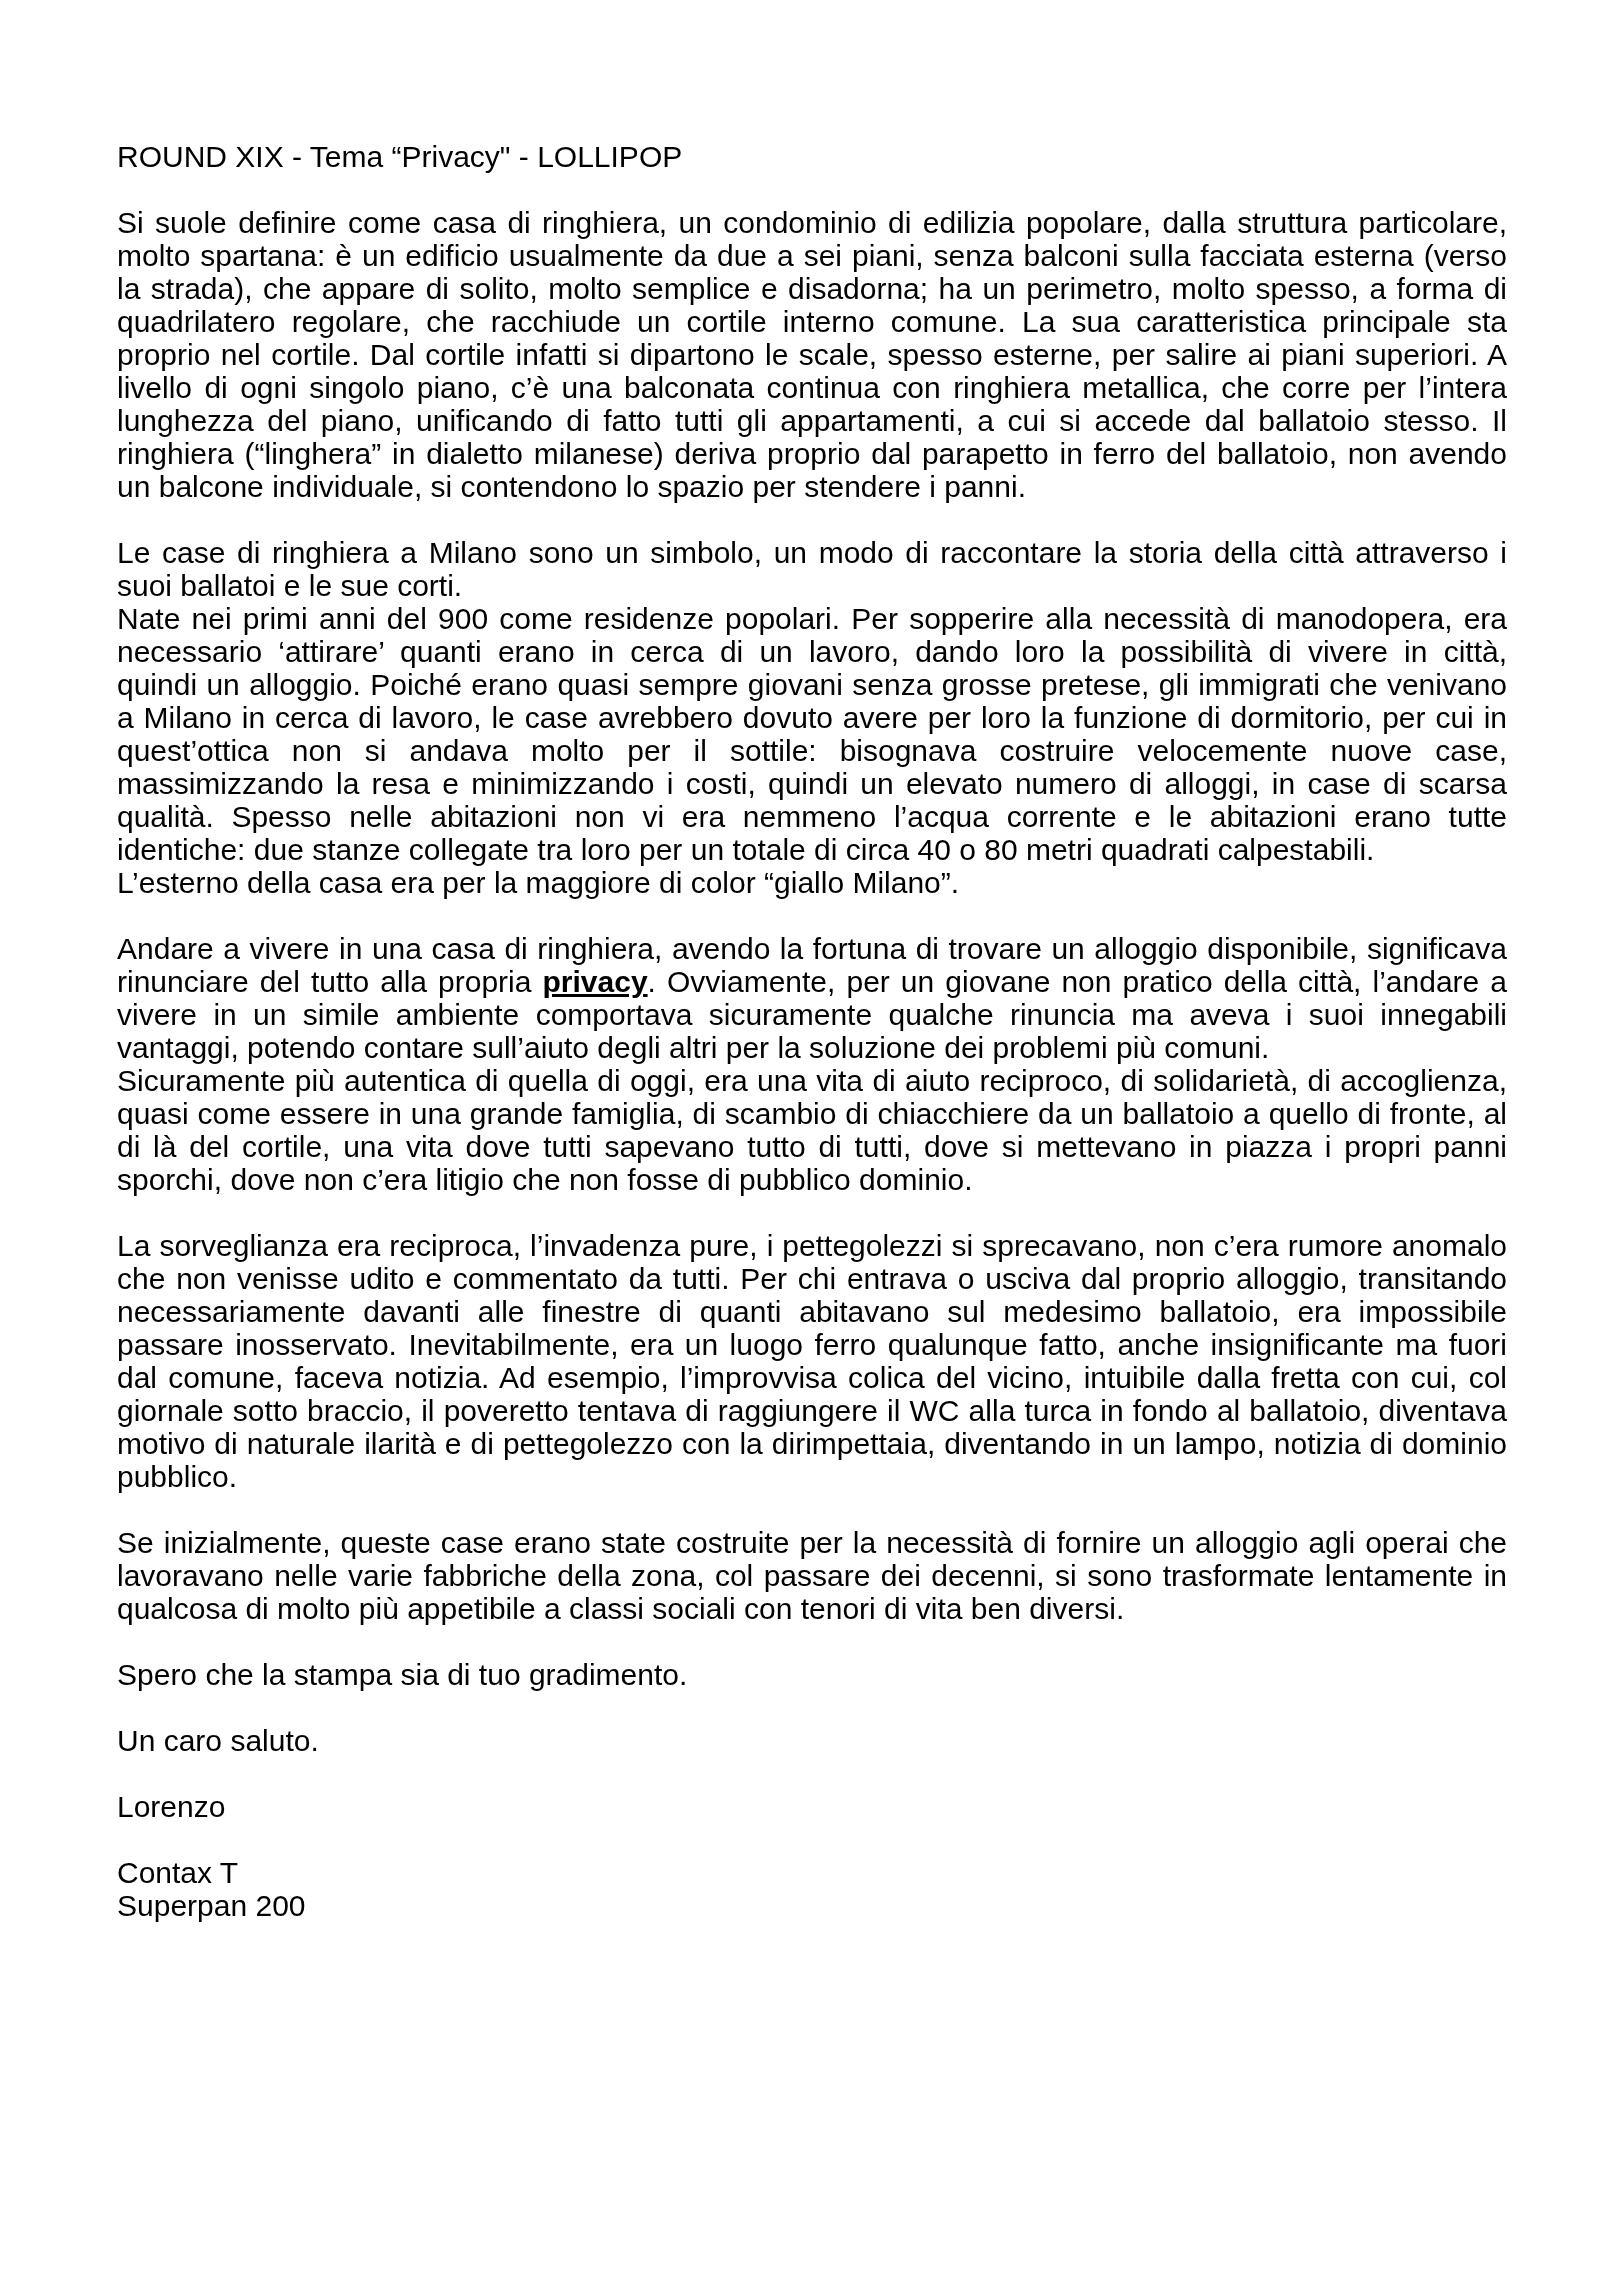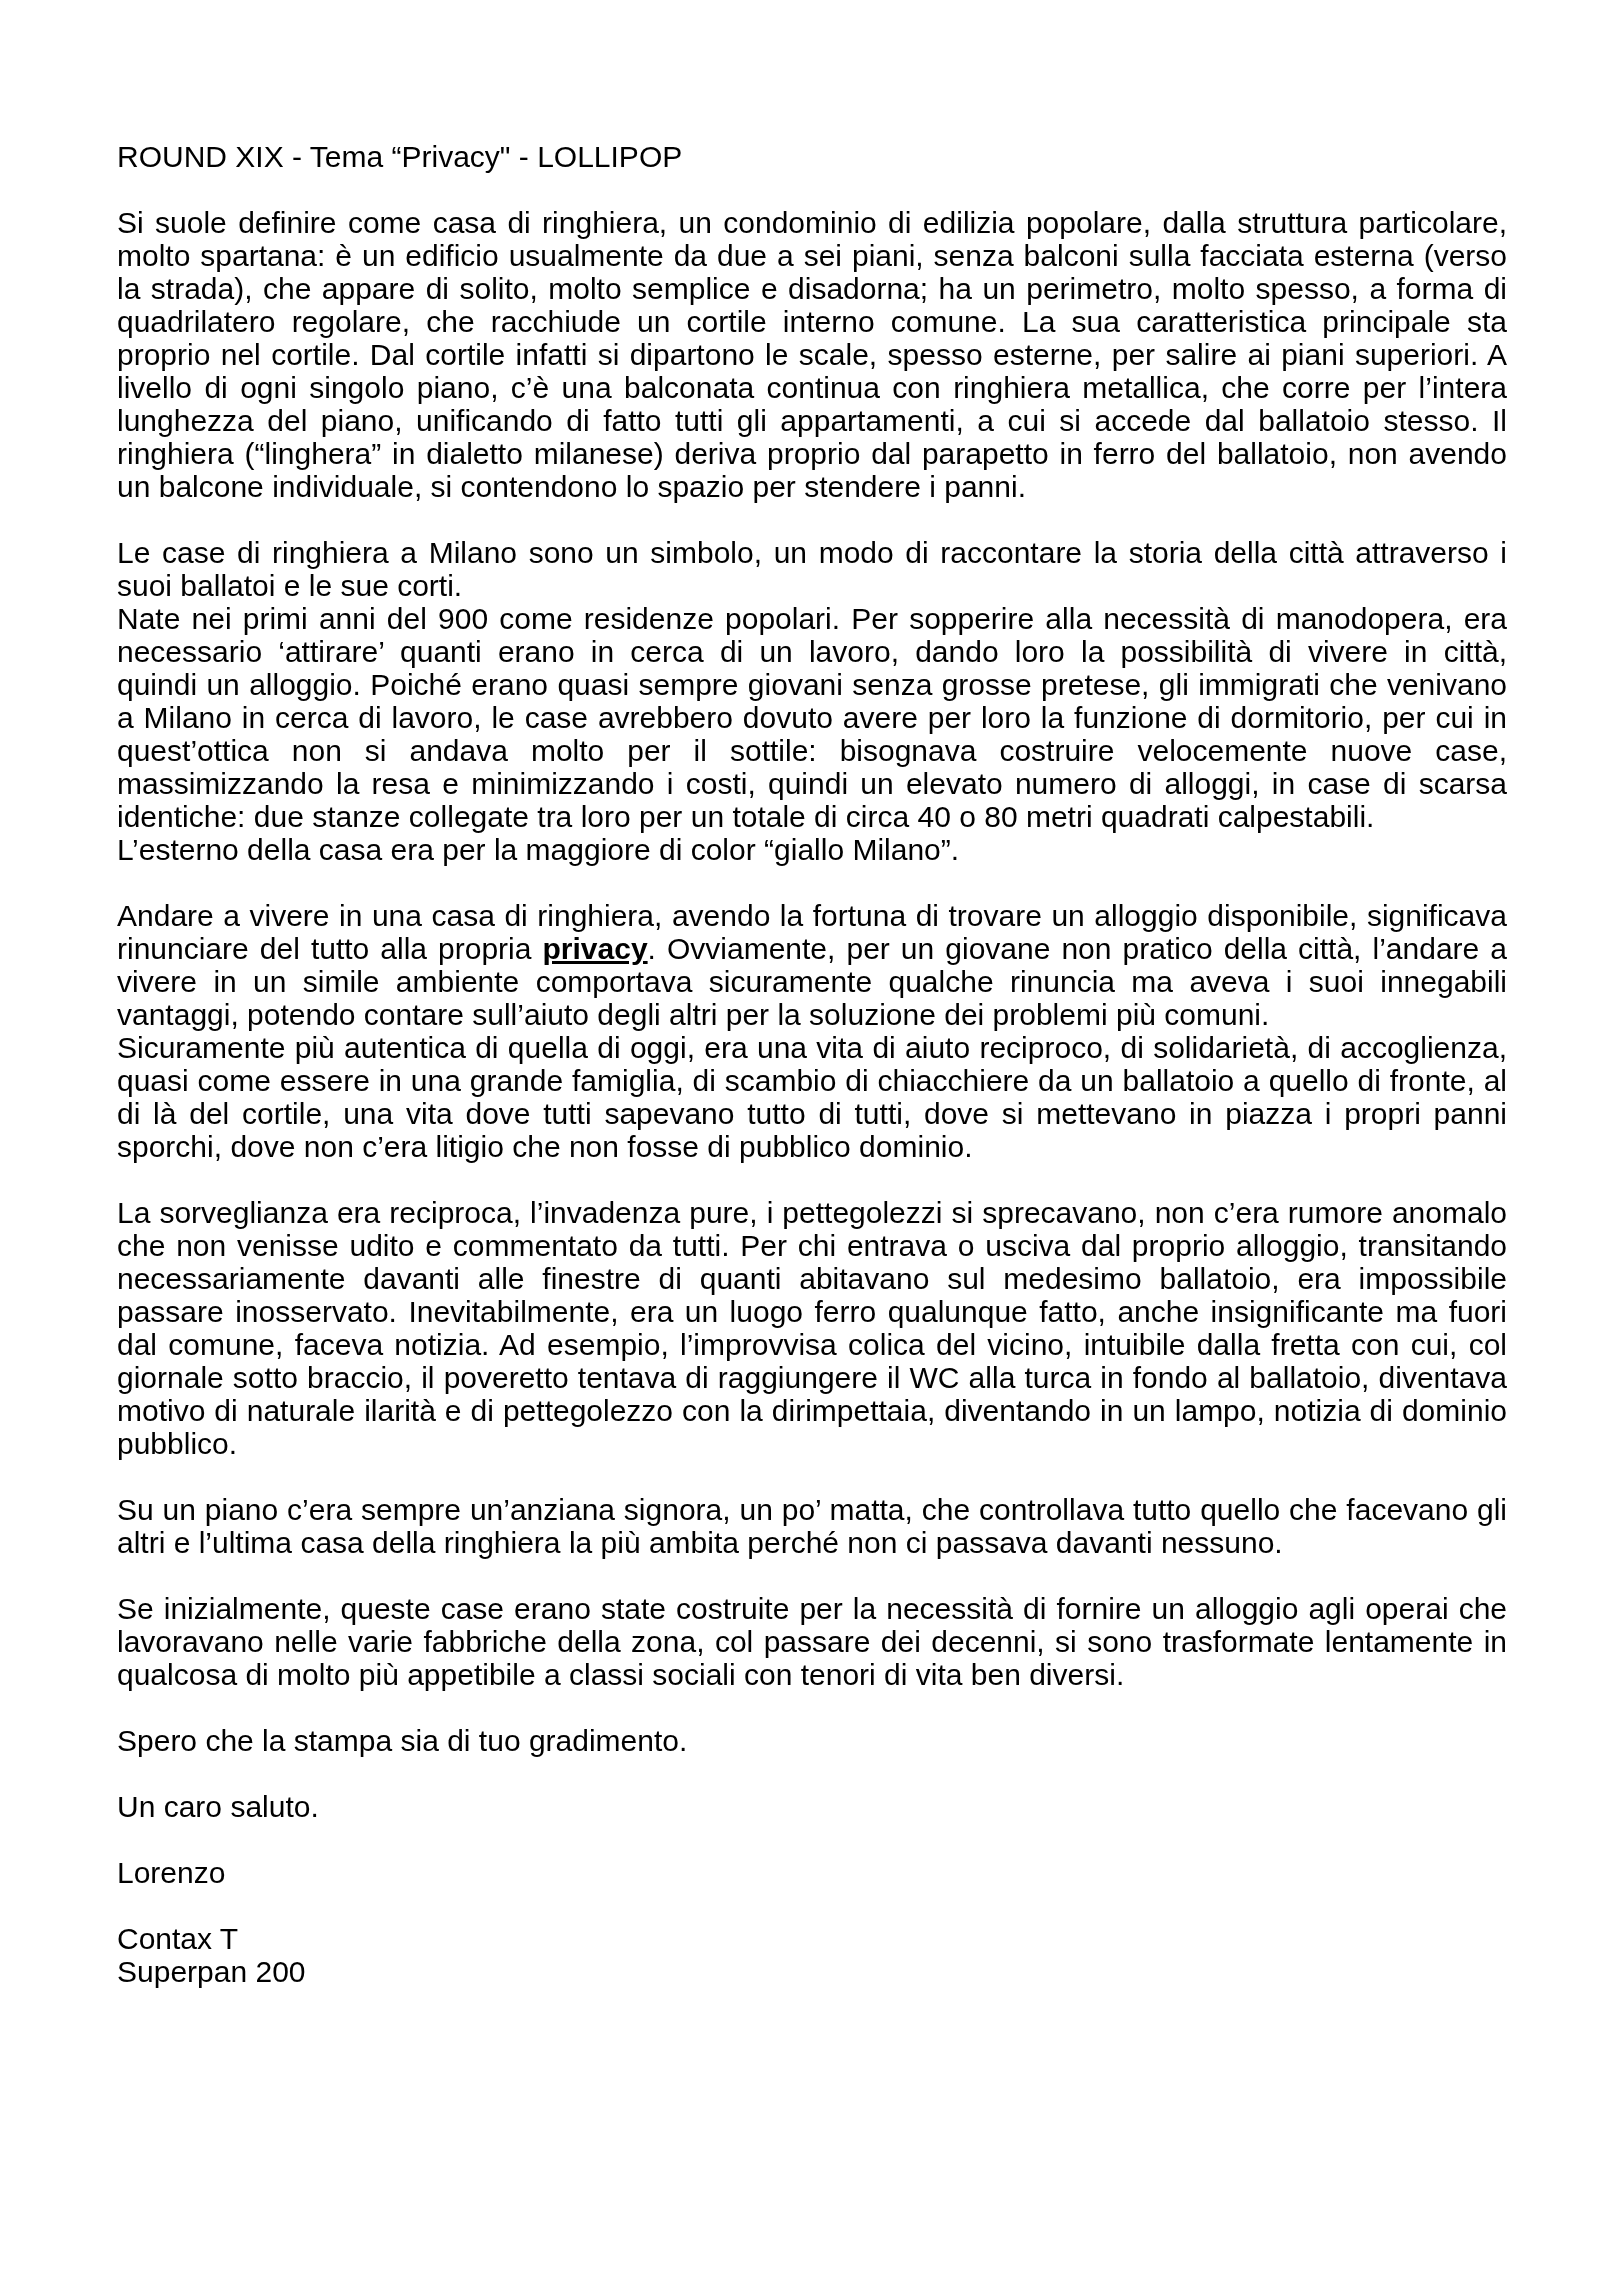--- a/index.html
+++ b/index.html
@@ -66,20 +66,21 @@
       </div>
       <div class="block">
         <span class="line justify"><span>Le case di ringhiera a Milano sono un simbolo, un modo di raccontare la storia della città attraverso i</span></span>
         <span class="line"><span>suoi ballatoi e le sue corti.</span></span>
         <span class="line justify"><span>Nate nei primi anni del 900 come residenze popolari. Per sopperire alla necessità di manodopera, era</span></span>
         <span class="line justify"><span>necessario ‘attirare’ quanti erano in cerca di un lavoro, dando loro la possibilità di vivere in città, fornendo</span></span>
         <span class="line justify"><span>quindi un alloggio. Poiché erano quasi sempre giovani senza grosse pretese, gli immigrati che venivano</span></span>
         <span class="line justify"><span>a Milano in cerca di lavoro, le case avrebbero dovuto avere per loro la funzione di dormitorio, per cui in</span></span>
         <span class="line justify"><span>quest’ottica non si andava molto per il sottile: bisognava costruire velocemente nuove case,</span></span>
         <span class="line justify"><span>massimizzando la resa e minimizzando i costi, quindi un elevato numero di alloggi, in case di scarsa</span></span>
+        <span class="line justify"><span>qualità. Spesso nelle abitazioni non vi era nemmeno l’acqua corrente e le abitazioni erano tutte</span></span>
         <span class="line"><span>identiche: due stanze collegate tra loro per un totale di circa 40 o 80 metri quadrati calpestabili.</span></span>
         <span class="line"><span>L’esterno della casa era per la maggiore di color “giallo Milano”.</span></span>
       </div>
       <div class="block">
         <span class="line justify"><span>Andare a vivere in una casa di ringhiera, avendo la fortuna di trovare un alloggio disponibile, significava</span></span>
         <span class="line justify"><span>rinunciare del tutto alla propria </span><span class="seg-bold">privacy</span><span>. Ovviamente, per un giovane non pratico della città, l’andare a</span></span>
         <span class="line justify"><span>vivere in un simile ambiente comportava sicuramente qualche rinuncia ma aveva i suoi innegabili</span></span>
         <span class="line"><span>vantaggi, potendo contare sull’aiuto degli altri per la soluzione dei problemi più comuni.</span></span>
         <span class="line justify"><span>Sicuramente più autentica di quella di oggi, era una vita di aiuto reciproco, di solidarietà, di accoglienza,</span></span>
         <span class="line justify"><span>quasi come essere in una grande famiglia, di scambio di chiacchiere da un ballatoio a quello di fronte, al</span></span>
@@ -88,24 +89,20 @@
       </div>
       <div class="block">
         <span class="line justify"><span>La sorveglianza era reciproca, l’invadenza pure, i pettegolezzi si sprecavano, non c’era rumore anomalo</span></span>
         <span class="line justify"><span>che non venisse udito e commentato da tutti. Per chi entrava o usciva dal proprio alloggio, transitando</span></span>
         <span class="line justify"><span>necessariamente davanti alle finestre di quanti abitavano sul medesimo ballatoio, era impossibile</span></span>
         <span class="line justify"><span>passare inosservato. Inevitabilmente, era un luogo ferro qualunque fatto, anche insignificante ma fuori</span></span>
         <span class="line justify"><span>dal comune, faceva notizia. Ad esempio, l’improvvisa colica del vicino, intuibile dalla fretta con cui, col</span></span>
         <span class="line justify"><span>giornale sotto braccio, il poveretto tentava di raggiungere il WC alla turca in fondo al ballatoio, diventava</span></span>
         <span class="line justify"><span>motivo di naturale ilarità e di pettegolezzo con la dirimpettaia, diventando in un lampo, notizia di dominio</span></span>
         <span class="line"><span>pubblico.</span></span>
-      </div>
-      <div class="block">
-        <span class="line justify"><span>Su un piano c’era sempre un’anziana signora, un po’ matta, che controllava tutto quello che facevano gli</span></span>
-        <span class="line"><span>altri e l’ultima casa della ringhiera la più ambita perché non ci passava davanti nessuno.</span></span>
       </div>
       <div class="block">
         <span class="line justify"><span>Se inizialmente, queste case erano state costruite per la necessità di fornire un alloggio agli operai che</span></span>
         <span class="line justify"><span>lavoravano nelle varie fabbriche della zona, col passare dei decenni, si sono trasformate lentamente in</span></span>
         <span class="line"><span>qualcosa di molto più appetibile a classi sociali con tenori di vita ben diversi.</span></span>
       </div>
     </div>
 
   <div class="block">
     <span class="line">Spero che la stampa sia di tuo gradimento.</span>

